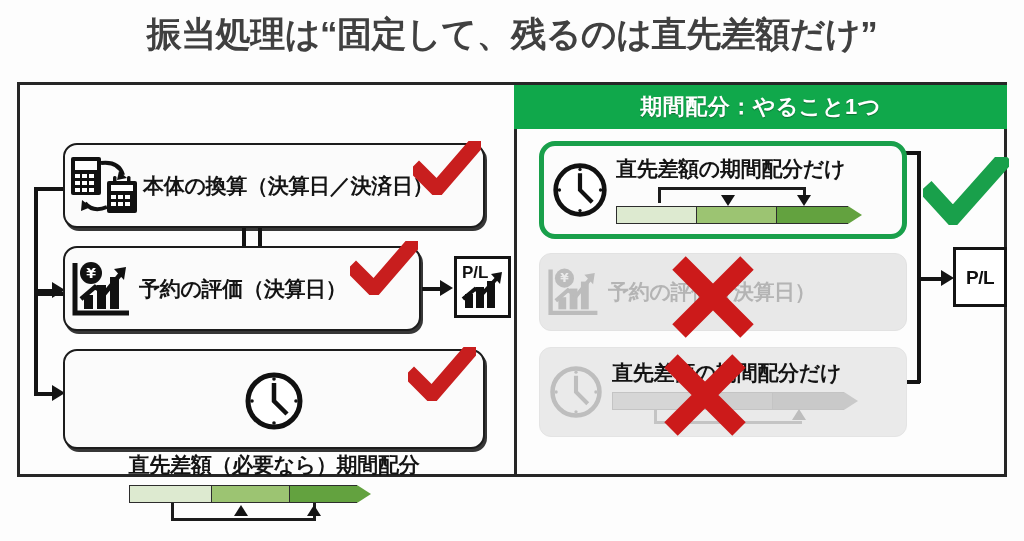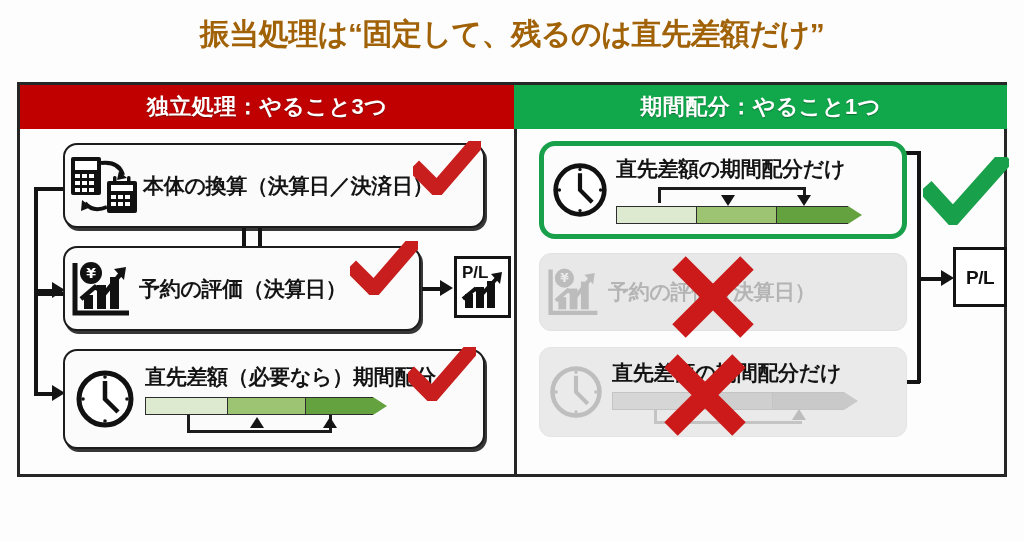--- a/index.html
+++ b/index.html
@@ -18,24 +18,24 @@
     height: 541px;
     background: #fdfdfd;
   }
 
   
   #title {
     position: absolute;
     left: 0; top: 6px;
     width: 1024px;
     text-align: center;
-    font-size: 30px;
+    font-size: 35px;
     font-weight: 900;
     letter-spacing: -0.5px;
-    color: #a16207;
+    color: #404040;
     line-height: 56px;
     white-space: nowrap;
   }
 
   
   #frame {
     position: absolute;
     left: 17px; top: 82px;
     width: 990px; height: 395px;
     border: 3px solid #262626;
@@ -102,21 +102,21 @@
     font-weight: 900;
     color: #141414;
     white-space: nowrap;
     letter-spacing: -0.3px;
   }
   .ghost .card-label { color: #b4b4b4; text-shadow: none; font-weight: 800; }
 
   
   #l-card1 { left: 43px; top: 14px;  width: 422px; height: 85px; }
   #l-card2 { left: 43px; top: 117px; width: 358px; height: 85px; }
-  #l-card3 { left: 43px; top: 220px; width: 422px; height: 100px; }
+  #l-card3 { left: 43px; top: 220px; width: 422px; height: 100px; flex-direction: column; }
 
   
   #r-card1 { left: 22px; top: 12px;  width: 368px; height: 98px; }
   #r-card2 { left: 22px; top: 124px; width: 368px; height: 78px; }
   #r-card3 { left: 22px; top: 218px; width: 368px; height: 90px; }
 
   
   .icon-slot {
     flex: 0 0 auto;
     display: flex; align-items: center; justify-content: center;
@@ -184,21 +184,20 @@
 </style>
 </head>
 <body>
 
 <div id="stage">
 
   <div id="title">振当処理は“固定して、残るのは直先差額だけ”</div>
 
   <div id="frame">
 
-    <div class="col-head" id="head-left">独立処理：やること3つ</div>
 
     <div class="col-head" id="head-right">期間配分：やること1つ</div>
 
     <div id="divider"></div>
 
     <div class="col-body" id="body-left">
 
       <div class="ln ln-v" style="left:14px; top:58px; height:105px;"></div>
       <div class="ln ln-h" style="left:14px; top:58px; width:30px;"></div>
       <div class="ln ln-h" style="left:14px; top:160px; width:20px;"></div>

